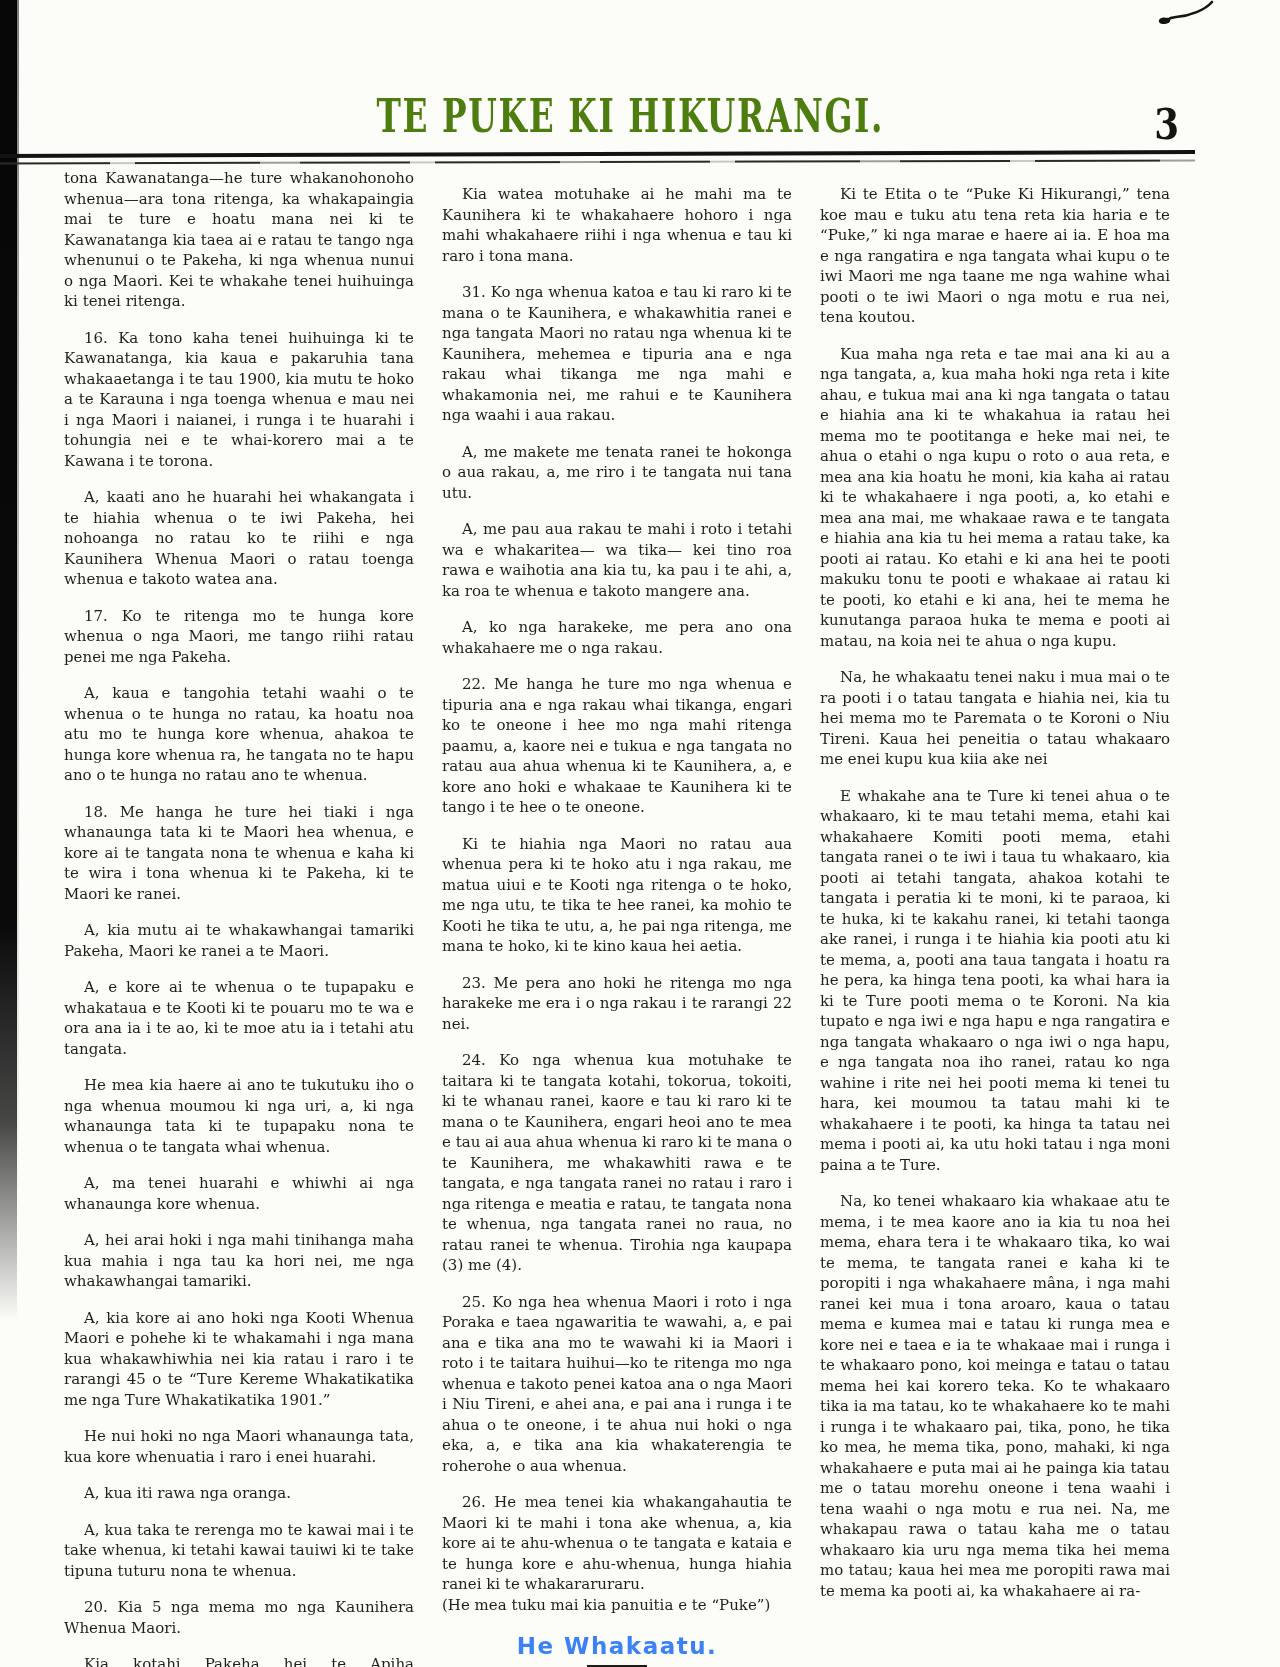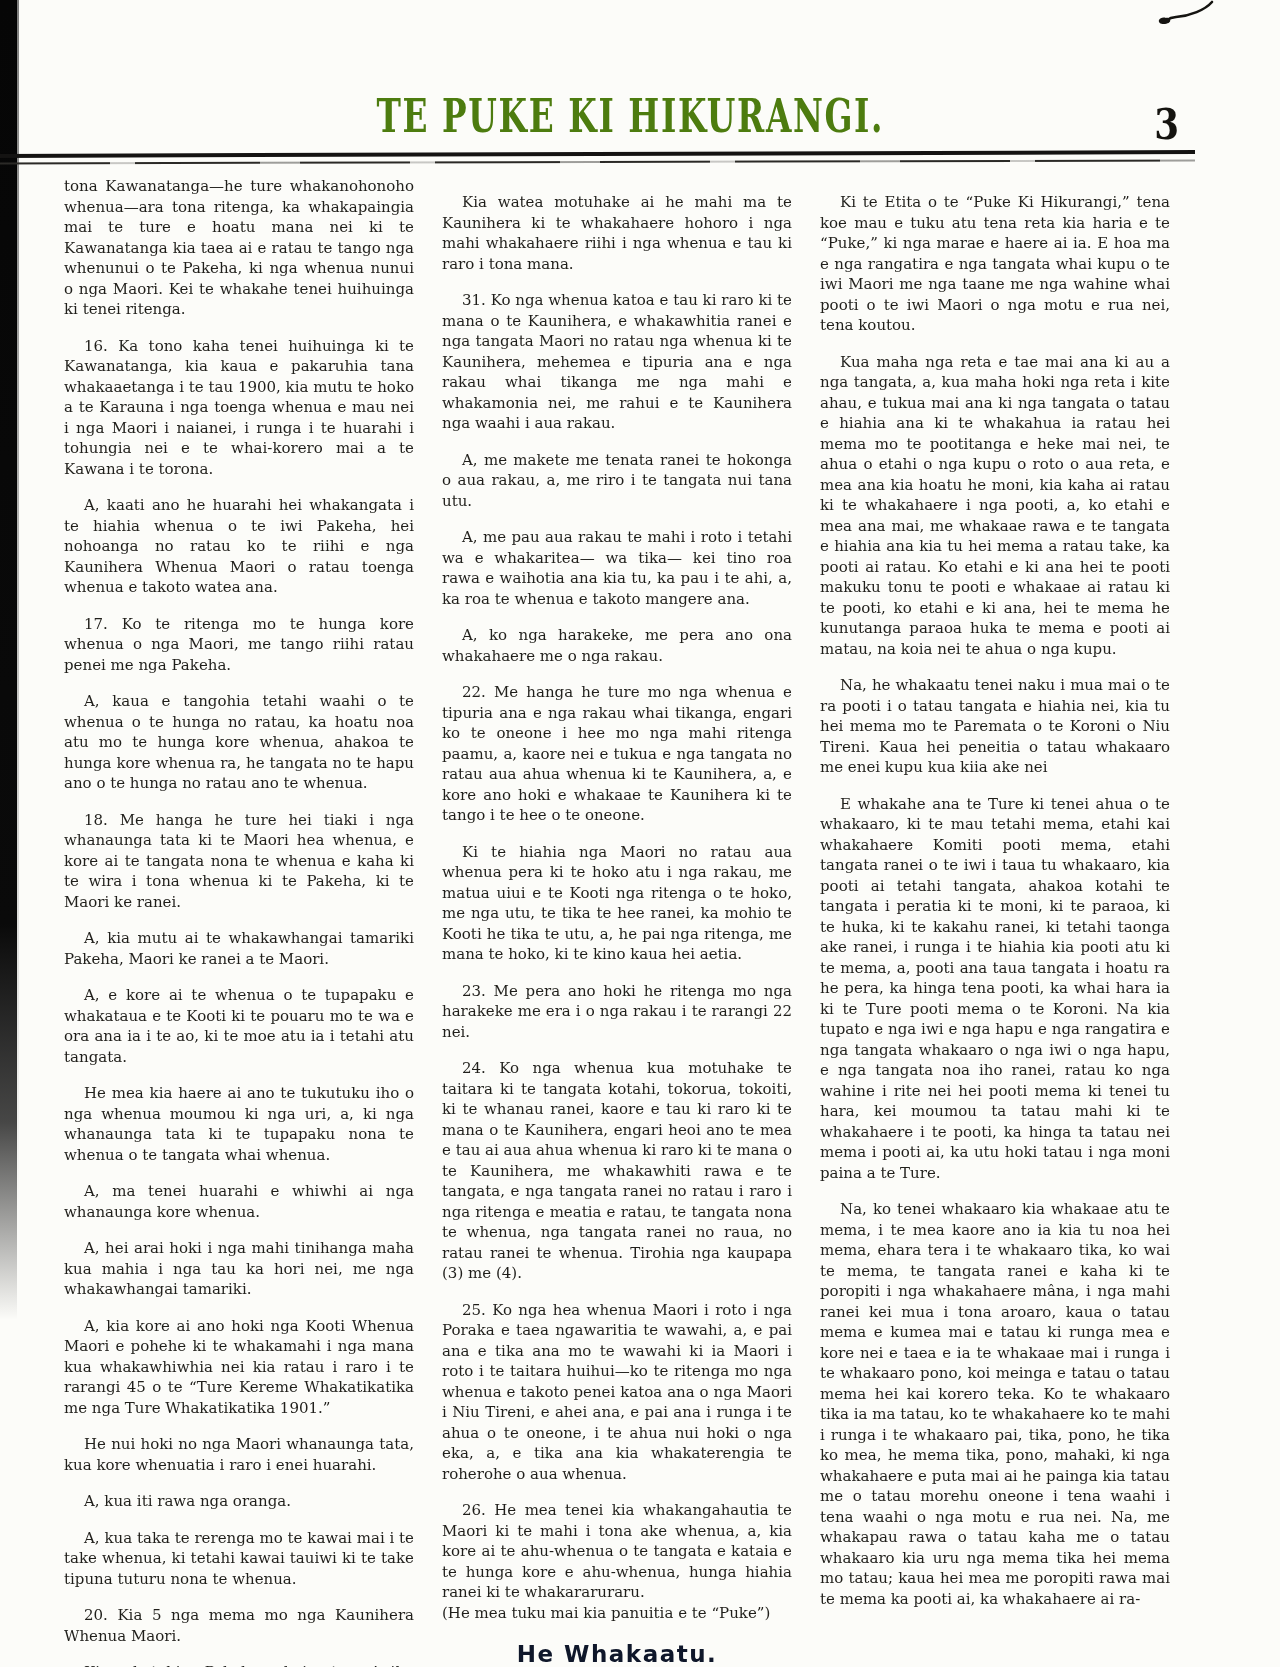--- a/index.html
+++ b/index.html
@@ -63,39 +63,39 @@
     top: 161px; height: 2px;
     background: repeating-linear-gradient(90deg,
       #2b2a27 0px, #2b2a27 110px,
       rgba(43,42,39,0.25) 110px, rgba(43,42,39,0.25) 135px,
       #2b2a27 135px, #2b2a27 260px,
       rgba(43,42,39,0.45) 260px, rgba(43,42,39,0.45) 300px);
     transform: rotate(-0.14deg);
   }
   
   .columns {
-    position: absolute; top: 176px; left: 64px;
+    position: absolute; top: 168px; left: 64px;
     width: 1106px; height: 1480px;
     display: flex; gap: 28px;
   }
   .col { flex: 1 1 0; }
   .para {
     margin: 0;
     font-size: 15px; line-height: 20.5px;
     text-align: justify;
     color: #201f1b;
   }
   .indent { text-indent: 20px; margin-top: 16px; }
   .subhead {
     margin: 18px 0 2px;
     text-align: center;
     font-family: "DejaVu Sans", sans-serif;
     font-weight: 700; font-size: 23px;
     letter-spacing: 1.5px;
-    color: #0f172a;
+    color: #3b82f6;
   }
   .shortrule {
     width: 60px; height: 2.5px;
     background: #1d1c19;
     margin: 6px auto 12px;
   }
   .sig { margin: 0; font-size: 16px; line-height: 23px; text-align: center; }
   .sig1 { padding-left: 178px; }
   .sig2 { padding-left: 224px; }
 </style>

